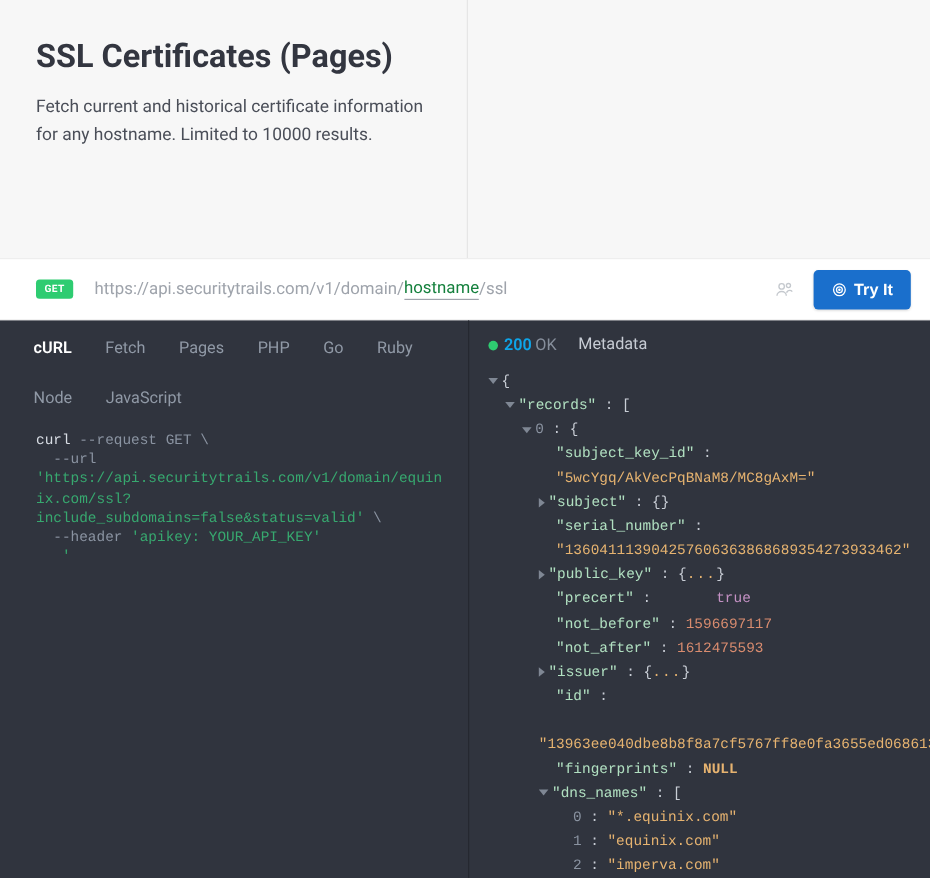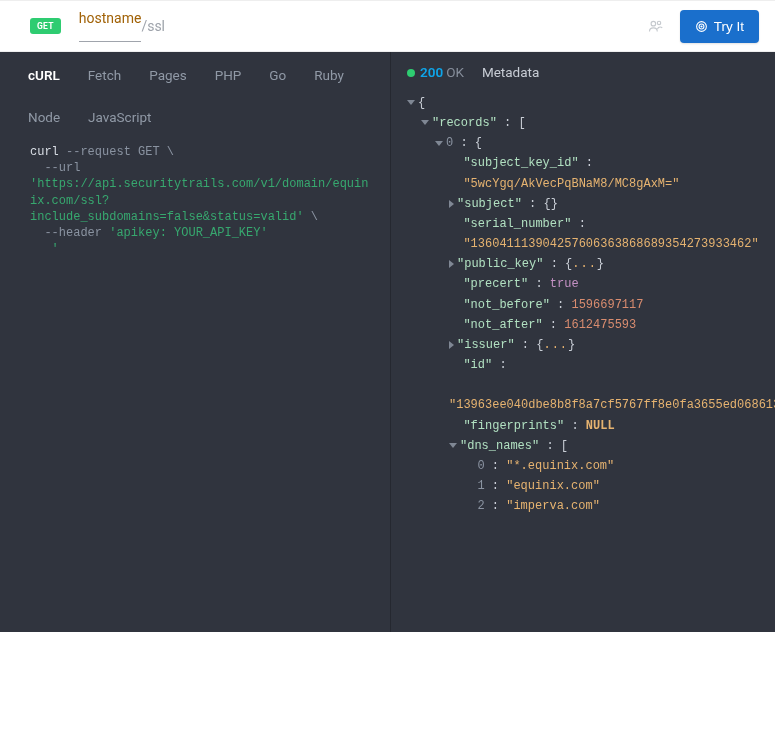--- a/index.html
+++ b/index.html
@@ -5,24 +5,24 @@
 * { margin: 0; padding: 0; box-sizing: border-box; }
 body { font-family: -apple-system, BlinkMacSystemFont, "Segoe UI", Roboto, sans-serif; width: 775px; height: 732px; overflow: hidden; background: #fff; }
 .header-section { background: #f7f7f7; border-right: 1px solid #e6e6e6; padding: 32px 30px 28px 30px; width: 390px; height: 215px; }
 .header-title { font-size: 27px; font-weight: 700; color: #333640; line-height: 1.15; margin-bottom: 14px; }
 .header-desc { font-size: 14.5px; color: #4a4e58; line-height: 1.65; }
 .top-grid { display: flex; }
 .top-right { flex: 1; background: #f7f7f7; border-left: 0; }
 .request-bar { display: flex; align-items: center; padding: 12px 16px 12px 30px; background: #fff; border-top: 1px solid #eee; border-bottom: 1px solid #eee; height: 52px; }
 .method-badge { background: #2ecc71; color: #fff; font-size: 8.5px; font-weight: 700; padding: 3px 7px; border-radius: 3px; letter-spacing: 0.3px; margin-right: 18px; }
 .url-segment { font-size: 14px; color: #9ea3ab; }
-.url-param { color: #a16207; border-bottom: 1px solid #a0a4ac; padding-bottom: 15px; }
+.url-param { color: #15803d; border-bottom: 1px solid #a0a4ac; padding-bottom: 1px; }
 .spacer { flex: 1; }
 .person-icon { color: #c5c9ce; margin-right: 16px; display: inline-flex; }
-.try-btn { background: #1a6fcc; color: #fff; border: none; padding: 9px 15px; border-radius: 4px; font-size: 13.5px; font-weight: 400; cursor: pointer; display: inline-flex; align-items: center; gap: 6px; box-shadow: 0 1px 2px rgba(0,0,0,0.12); }
+.try-btn { background: #1a6fcc; color: #fff; border: none; padding: 9px 15px; border-radius: 4px; font-size: 13.5px; font-weight: 700; cursor: pointer; display: inline-flex; align-items: center; gap: 6px; box-shadow: 0 1px 2px rgba(0,0,0,0.12); }
 .try-btn-icon { display:inline-flex; }
 .code-area { display: flex; height: 580px; }
 .code-left { width: 390px; background: #30343e; color: #b8bdc6; display: flex; flex-direction: column; }
 .lang-tabs { display: flex; flex-wrap: wrap; padding: 10px 14px 6px 14px; gap: 0; }
 .lang-tab { font-size: 13.5px; color: #9099a6; padding: 5px 14px 5px 14px; cursor: pointer; }
 .lang-tab.active { color: #fff; font-weight: 600; }
 .lang-row2 { padding-left: 14px; padding-bottom: 8px; }
 .code-block { font-family: "SFMono-Regular", Consolas, "Liberation Mono", Menlo, monospace; font-size: 12px; line-height: 1.35; padding: 6px 16px 16px 30px; white-space: pre-wrap; word-wrap: break-word; }
 .c-cmd { color: #d8dde4; }
 .c-flag { color: #8a93a1; }
@@ -34,42 +34,47 @@
 .status-dot { width: 8px; height: 8px; border-radius: 50%; background: #2ecc71; display: inline-block; margin-right: 5px; }
 .status-code { color: #0ea5e9; font-size: 13.5px; font-weight: 600; }
 .status-text { color: #868e9b; font-size: 13.5px; margin-left: 3px; }
 .meta-tab { color: #c7ccd4; font-size: 13.5px; cursor: pointer; }
 .json-block { font-family: "SFMono-Regular", Consolas, "Liberation Mono", Menlo, monospace; font-size: 12px; line-height: 1.68; padding: 4px 12px 16px 16px; overflow: auto; flex: 1; }
 .j-line { white-space: pre; }
 .j-key { color: #b1e0c1; }
 .j-punc { color: #c9ced6; }
 .j-str { color: #e6b370; }
 .j-num { color: #d98c6f; margin-top: 12px; }
-.j-bool { color: #c491c4; }
+.j-bool { color: #c491c4; margin-left: 47px; }
 .j-null { color: #e6b370; font-weight: 600; }
 .j-idx { color: #8a93a1; }
 .caret { display: inline-block; width: 0; height: 0; margin-right: 3px; vertical-align: middle; }
 .caret-down { border-left: 4px solid transparent; border-right: 4px solid transparent; border-top: 5px solid #7f8794; }
 .caret-right { border-top: 4px solid transparent; border-bottom: 4px solid transparent; border-left: 5px solid #7f8794; }
 .ind0 { padding-left: 0px; }
 .ind1 { padding-left: 14px; }
 .ind2 { padding-left: 28px; }
 .ind3 { padding-left: 42px; }
 .ind4 { padding-left: 56px; }
 .dots { color: #e6b370; letter-spacing: 1px; }
 </style>
 </head>
 <body>
 
 <div class="top-grid">
+  <div class="header-section">
+    <h1 class="header-title">SSL Certificates (Pages)</h1>
+    <p class="header-desc">Fetch current and historical certificate information for any hostname. Limited to 10000 results.</p>
+  </div>
   <div class="top-right"></div>
 </div>
 
 <div class="request-bar">
   <span class="method-badge">GET</span>
+  <span class="url-segment">https://api.securitytrails.com/v1/domain/</span>
   <span class="url-segment"> </span>
   <span class="url-segment url-param">hostname</span>
   <span class="url-segment"> </span>
   <span class="url-segment">/ssl</span>
   <span class="spacer"></span>
   <span class="person-icon">
     <svg width="17" height="17" viewBox="0 0 24 24" fill="none" stroke="currentColor" stroke-width="1.6">
         <circle cx="9" cy="8" r="3.2"></circle>
         <path d="M3.5 19c0-3 2.6-5 5.5-5s5.5 2 5.5 5"></path>
         <circle cx="17" cy="7" r="2.4"></circle>

